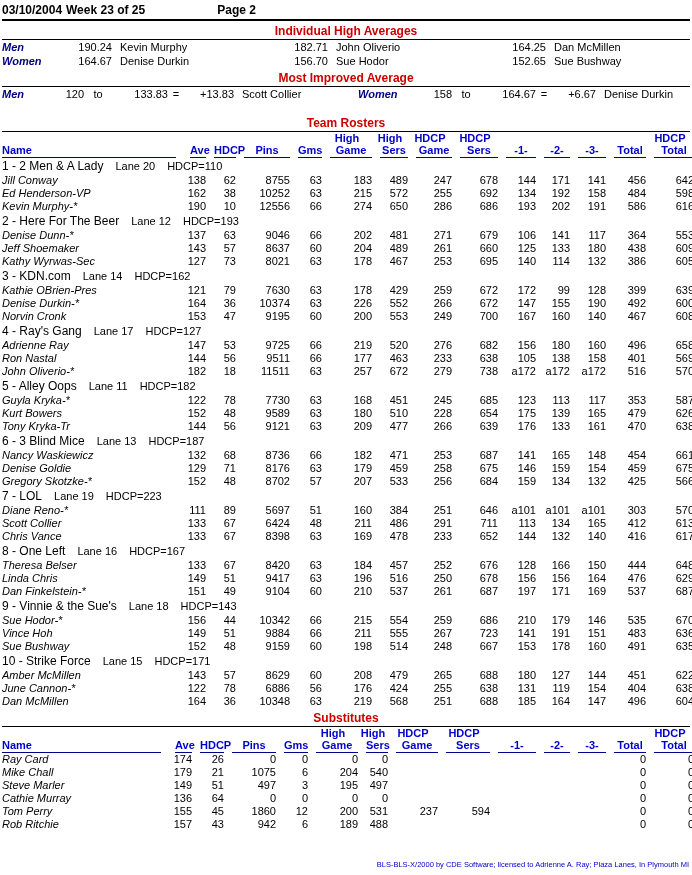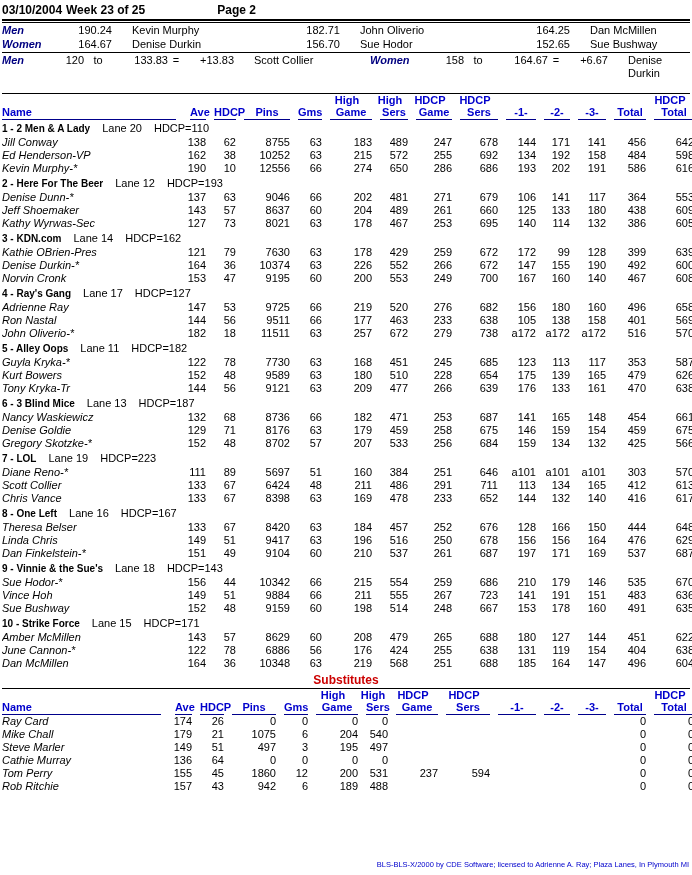--- a/index.html
+++ b/index.html
@@ -15,56 +15,57 @@
   .toprow .week{width:130px;}
   .toprow .title{flex:1;text-align:center;}
   .toprow .page-no{width:60px;text-align:right;}
   .rule{height:0;border:0;border-top:2px solid #000;margin:1px 0 0 0;}
   .rule-thin{height:0;border:0;border-top:1.5px solid #000;margin:1px 0 0 0;}
   .sec-title{text-align:center;color:#cc0000;font-weight:bold;font-size:12px;line-height:14px;margin-top:3px;}
   
   .stat-row{display:flex;line-height:13px;margin-top:1px;}
   .lbl{color:#000080;font-weight:bold;font-style:italic;}
   .rt{text-align:right;}
-  .pl8{padding-left:20px;}
+  .pl8{padding-left:8px;}
   .w48{width:48px;} .w50{width:50px;} .w62{width:62px;} .w150{width:150px;}
   .w58{width:58px;} .w152{width:152px;} .flexfill{flex:1;}
   .w34{width:34px;} .w28{width:28px;text-align:center;} .w56{width:56px;}
   .w16{width:16px;text-align:center;} .w116{width:116px;} .w36{width:36px;} .w44{width:44px;}
   .gap12{height:12px;}
   
   table{border-collapse:collapse;table-layout:fixed;width:692px;font-size:11px;}
   th{color:#0000cc;font-weight:bold;padding:0;vertical-align:bottom;text-align:center;line-height:12px;}
   th.name-col{text-align:left;}
   th .hu{border-bottom:1.5px solid #00008b;padding-bottom:1px;margin-left:8px;}
   th.name-col .hu{margin-left:0;margin-right:6px;}
   td{padding:0;line-height:13px;white-space:nowrap;overflow:hidden;}
   td.num{text-align:right;}
   td.name-cell{text-align:left;font-style:italic;}
   tr.team-row td{line-height:15px;padding-top:1px;}
-  .team-name{font-weight:bold;font-size:10px;}
+  .team-name{font-weight:normal;font-size:12px;}
   .lane-info{margin-left:12px;text-align:right;}
   .subs-wrap{margin-top:0;}
   
   .footer{
     position:absolute;bottom:6px;right:3px;color:#0000cc;font-size:7.5px;line-height:9px;
   }
 </style>
 </head>
 <body>
 
 <div class="page">
 
   <div class="toprow">
     <span class="date">03/10/2004</span>
     <span class="week">Week 23 of 25</span>
     <span class="page-no">Page 2</span>
   </div>
   <div class="rule"></div>
 
+  <div class="sec-title">Individual High Averages</div>
   <div class="rule-thin"></div>
 
   <div class="stat-row">
     <span class="lbl w48">Men</span>
     <span class="rt w62">190.24</span>
     <span class="pl8 w150">Kevin Murphy</span>
     <span class="rt w58">182.71</span>
     <span class="pl8 w152">John Oliverio</span>
     <span class="rt w58">164.25</span>
     <span class="pl8 flexfill">Dan McMillen</span>
@@ -72,20 +73,21 @@
   <div class="stat-row">
     <span class="lbl w48">Women</span>
     <span class="rt w62">164.67</span>
     <span class="pl8 w150">Denise Durkin</span>
     <span class="rt w58">156.70</span>
     <span class="pl8 w152">Sue Hodor</span>
     <span class="rt w58">152.65</span>
     <span class="pl8 flexfill">Sue Bushway</span>
   </div>
 
+  <div class="sec-title">Most Improved Average</div>
   <div class="rule-thin"></div>
 
   <div class="stat-row">
     <span class="lbl w48">Men</span>
     <span class="rt w34">120</span>
     <span class="w28">to</span>
     <span class="rt w56">133.83</span>
     <span class="w16">=</span>
     <span class="rt w50">+13.83</span>
     <span class="pl8 w116">Scott Collier</span>
@@ -93,20 +95,21 @@
     <span class="rt w36">158</span>
     <span class="w28">to</span>
     <span class="rt w56">164.67</span>
     <span class="w16">=</span>
     <span class="rt w44">+6.67</span>
     <span class="pl8 flexfill">Denise Durkin</span>
   </div>
 
   <div class="gap12"></div>
 
+  <div class="sec-title">Team Rosters</div>
   <div class="rule-thin"></div>
 
   <table class="roster">
     <colgroup>
       <col style="width:180px">
         <col style="width:24px">
         <col style="width:30px">
         <col style="width:54px">
       <col style="width:32px">
         <col style="width:50px">

